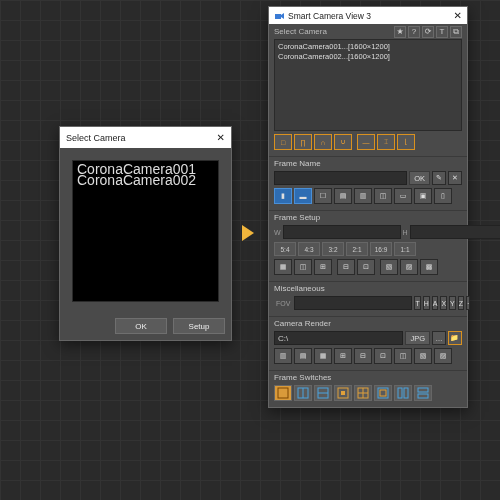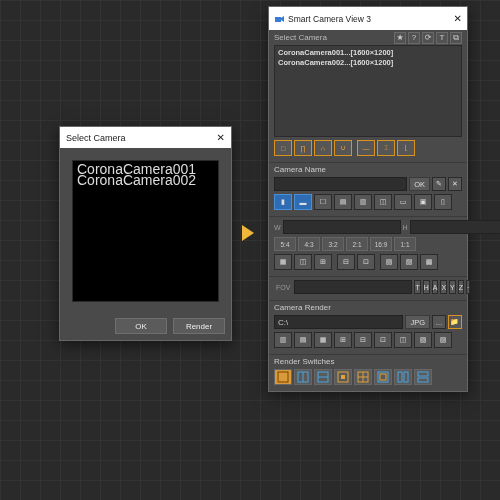--- a/index.html
+++ b/index.html
@@ -59,21 +59,21 @@
 
   
   .panel {
     position: absolute; left: 268px; top: 6px;
     width: 200px;
     background: #4a4a4a;
     border: 1px solid #666;
     box-shadow: 0 4px 14px rgba(0,0,0,.5);
   }
   .panel .titlebar {
-    height: 23px; background: #fff; color: #222;
+    height: 17px; background: #fff; color: #222;
     display: flex; align-items: center; padding: 0 5px;
     font-size: 8.5px;
   }
   .panel .titlebar .ico { width:10px; height:10px; margin-right:4px; }
   .panel .titlebar .spacer { flex:1; }
   .panel .titlebar .close { font-size:10px; cursor:pointer; }
   .panel .toprow {
     height: 15px; display:flex; align-items:center; padding: 0 5px; gap:2px;
     color:#bbb; font-size:8px;
   }
@@ -81,21 +81,21 @@
   .tbtn {
     width:12px; height:12px; border:1px solid #6a6a6a; background:#525252;
     display:flex; align-items:center; justify-content:center; font-size:8px; color:#ccc;
     cursor:pointer;
   }
   .section { padding: 0 5px 3px; }
   .sec-label { font-size: 8px; color:#ccc; margin: 2px 0 2px 0; display:block; }
   .list2 {
     height: 92px; background:#3c3c3c; border:1px solid #2a2a2a;
     padding:2px 3px; font-size:7.5px; line-height:10px; color:#ddd;
-    white-space: nowrap; overflow:hidden;font-weight:bold;
+    white-space: nowrap; overflow:hidden;
   }
   .row { display:flex; gap:2px; margin-top:3px; align-items:center; }
   .ibtn {
     width:18px; height:16px; border:1px solid #2a2a2a; background:#565656;
     display:flex; align-items:center; justify-content:center; position:relative;
     cursor:pointer; font-size:7px; color:#ddd;
   }
   .ibtn.orange { border-color:#d9911f; color:#f0a030; }
   .ibtn.sel { background:#2e6db3; border-color:#4a8fd6; }
   .ibtn.tiny { width:14px; height:14px; }
@@ -127,21 +127,21 @@
 <div class="dlg-simple">
   <div class="titlebar">
     <span>Select Camera</span>
     <span class="spacer"></span>
     <span class="close">✕</span>
   </div>
   <div class="list"><span>CoronaCamera001</span>
 <span>CoronaCamera002</span></div>
   <div class="btnrow">
     <div class="btn">OK</div>
-    <div class="btn">Render</div>
+    <div class="btn">Setup</div>
   </div>
 </div>
 
 <div class="arrow"></div>
 
 <div class="panel">
   <div class="titlebar">
     <svg class="ico" viewBox="0 0 10 10">
         <rect x="1" y="3" width="6" height="5" fill="#3a7bd5"></rect>
         <polygon points="7,4 10,2 10,8 7,6" fill="#3a7bd5"></polygon>
@@ -173,21 +173,21 @@
       <div class="ibtn orange">∪</div>
       <div class="ibtn orange gap">—</div>
       <div class="ibtn orange">⌶</div>
       <div class="ibtn orange">⌊</div>
     </div>
   </div>
 
   <hr class="sep">
 
   <div class="section">
-    <span class="sec-label">Camera Name</span>
+    <span class="sec-label">Frame Name</span>
     <div class="row">
       <input class="txt-in" value="" style="">
       <div class="pill">OK</div>
       <div class="ibtn tiny">✎</div>
       <div class="ibtn tiny">✕</div>
     </div>
     <div class="row">
       <div class="ibtn sel">▮</div>
       <div class="ibtn sel">▬</div>
       <div class="ibtn">☐</div>
@@ -196,20 +196,21 @@
       <div class="ibtn">◫</div>
       <div class="ibtn">▭</div>
       <div class="ibtn">▣</div>
       <div class="ibtn">▯</div>
     </div>
   </div>
 
   <hr class="sep">
 
   <div class="section">
+    <span class="sec-label">Frame Setup</span>
     <div class="row">
       <span class="mini-label">W</span>
       <input class="txt-in" style="flex: 0 0 30px;">
       <span class="mini-label">H</span>
       <input class="txt-in" style="flex: 0 0 30px;">
 
     </div>
     <div class="row">
       <div class="tag aspect">5:4</div>
       <div class="tag aspect">4:3</div>
@@ -226,20 +227,21 @@
       <div class="ibtn">⊡</div>
       <div class="ibtn gap">▧</div>
       <div class="ibtn">▨</div>
       <div class="ibtn">▩</div>
     </div>
   </div>
 
   <hr class="sep">
 
   <div class="section">
+    <span class="sec-label">Miscellaneous</span>
     <div class="row">
       <span class="mini-label w">FOV</span>
       <input class="txt-in" style="flex: 0 0 30px;">
       <div class="ibtn tiny">T</div>
       <div class="ibtn tiny">H</div>
       <div class="ibtn tiny">A</div>
       <div class="ibtn tiny">X</div>
       <div class="ibtn tiny">Y</div>
       <div class="ibtn tiny">Z</div>
       <div class="ibtn tiny">·</div>
@@ -265,21 +267,21 @@
       <div class="ibtn">⊡</div>
       <div class="ibtn">◫</div>
       <div class="ibtn">▧</div>
       <div class="ibtn">▨</div>
     </div>
   </div>
 
   <hr class="sep">
 
   <div class="section" style="padding-bottom:6px">
-    <span class="sec-label">Render Switches</span>
+    <span class="sec-label">Frame Switches</span>
     <div class="row">
       <div class="gtile" style="background:#d99a3a">
           <svg viewBox="0 0 12 12">
             <rect x="1" y="1" width="10" height="10" fill="none" stroke="#7a4500"></rect>
           </svg>
         </div>
       <div class="gtile" style="background:#5a5a5a">
           <svg viewBox="0 0 12 12">
             <rect x="1" y="1" width="10" height="10" fill="none" stroke="#4aa3e0"></rect>
             <line x1="6" y1="1" x2="6" y2="11" stroke="#4aa3e0"></line>

